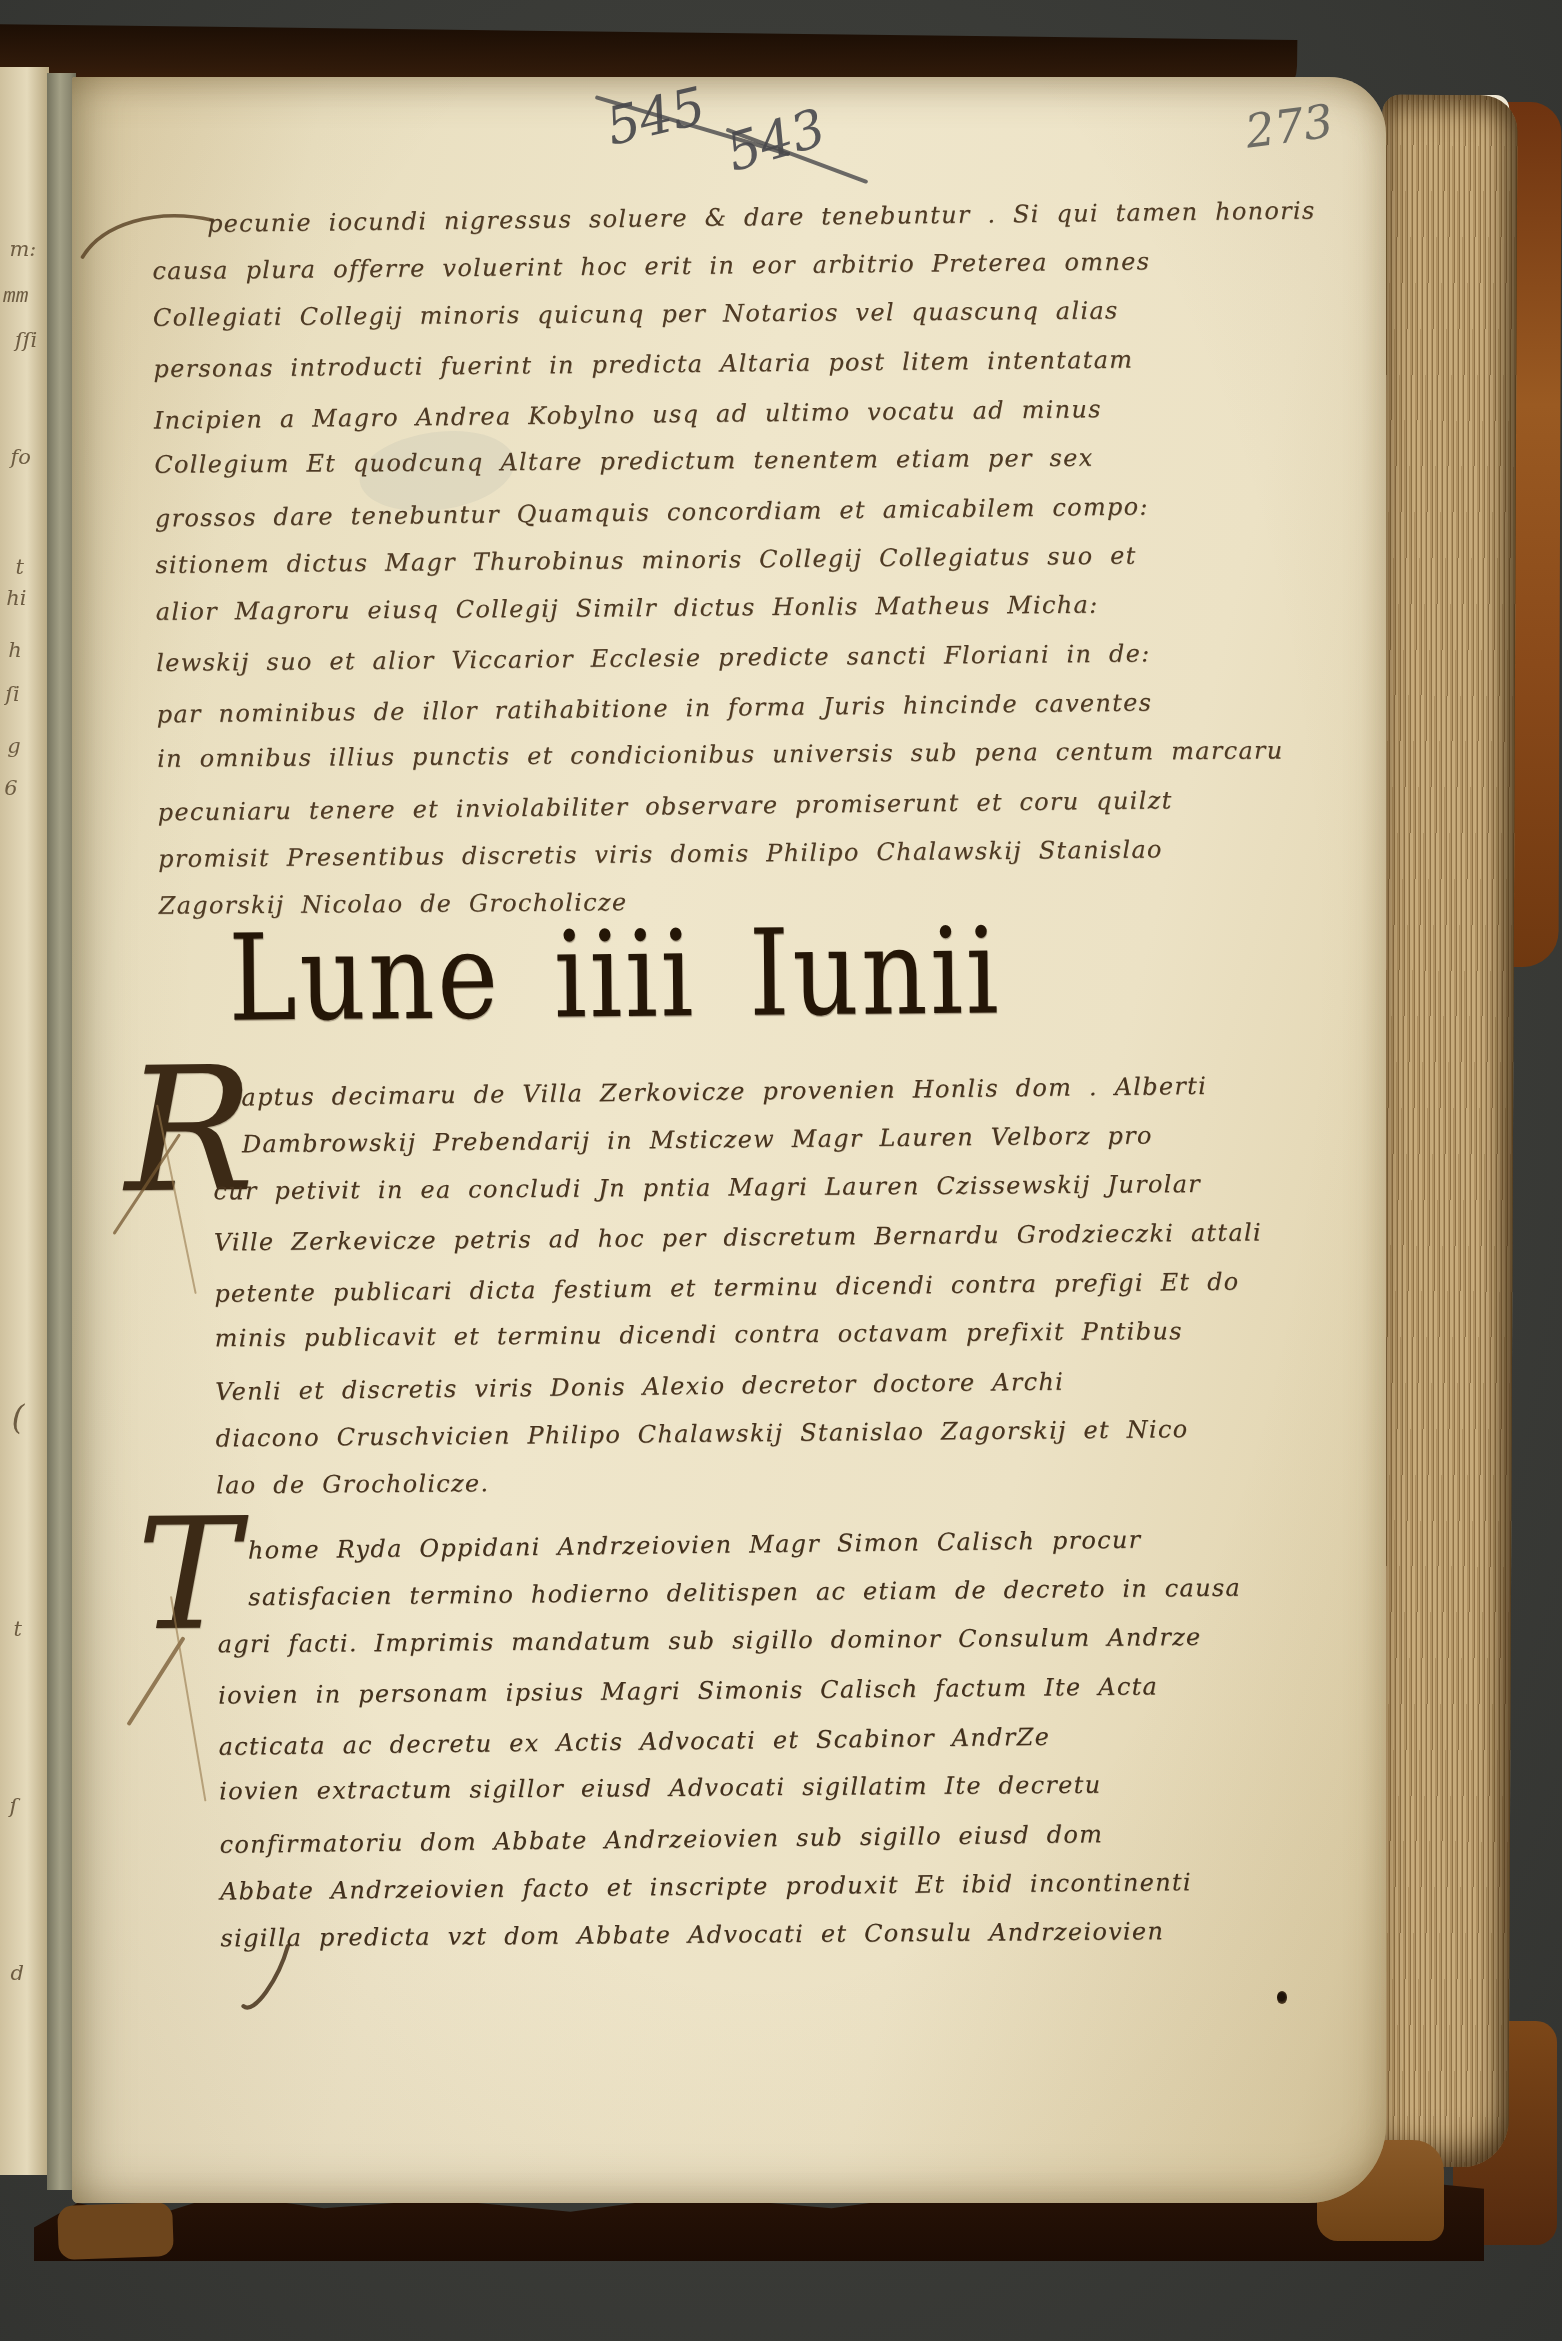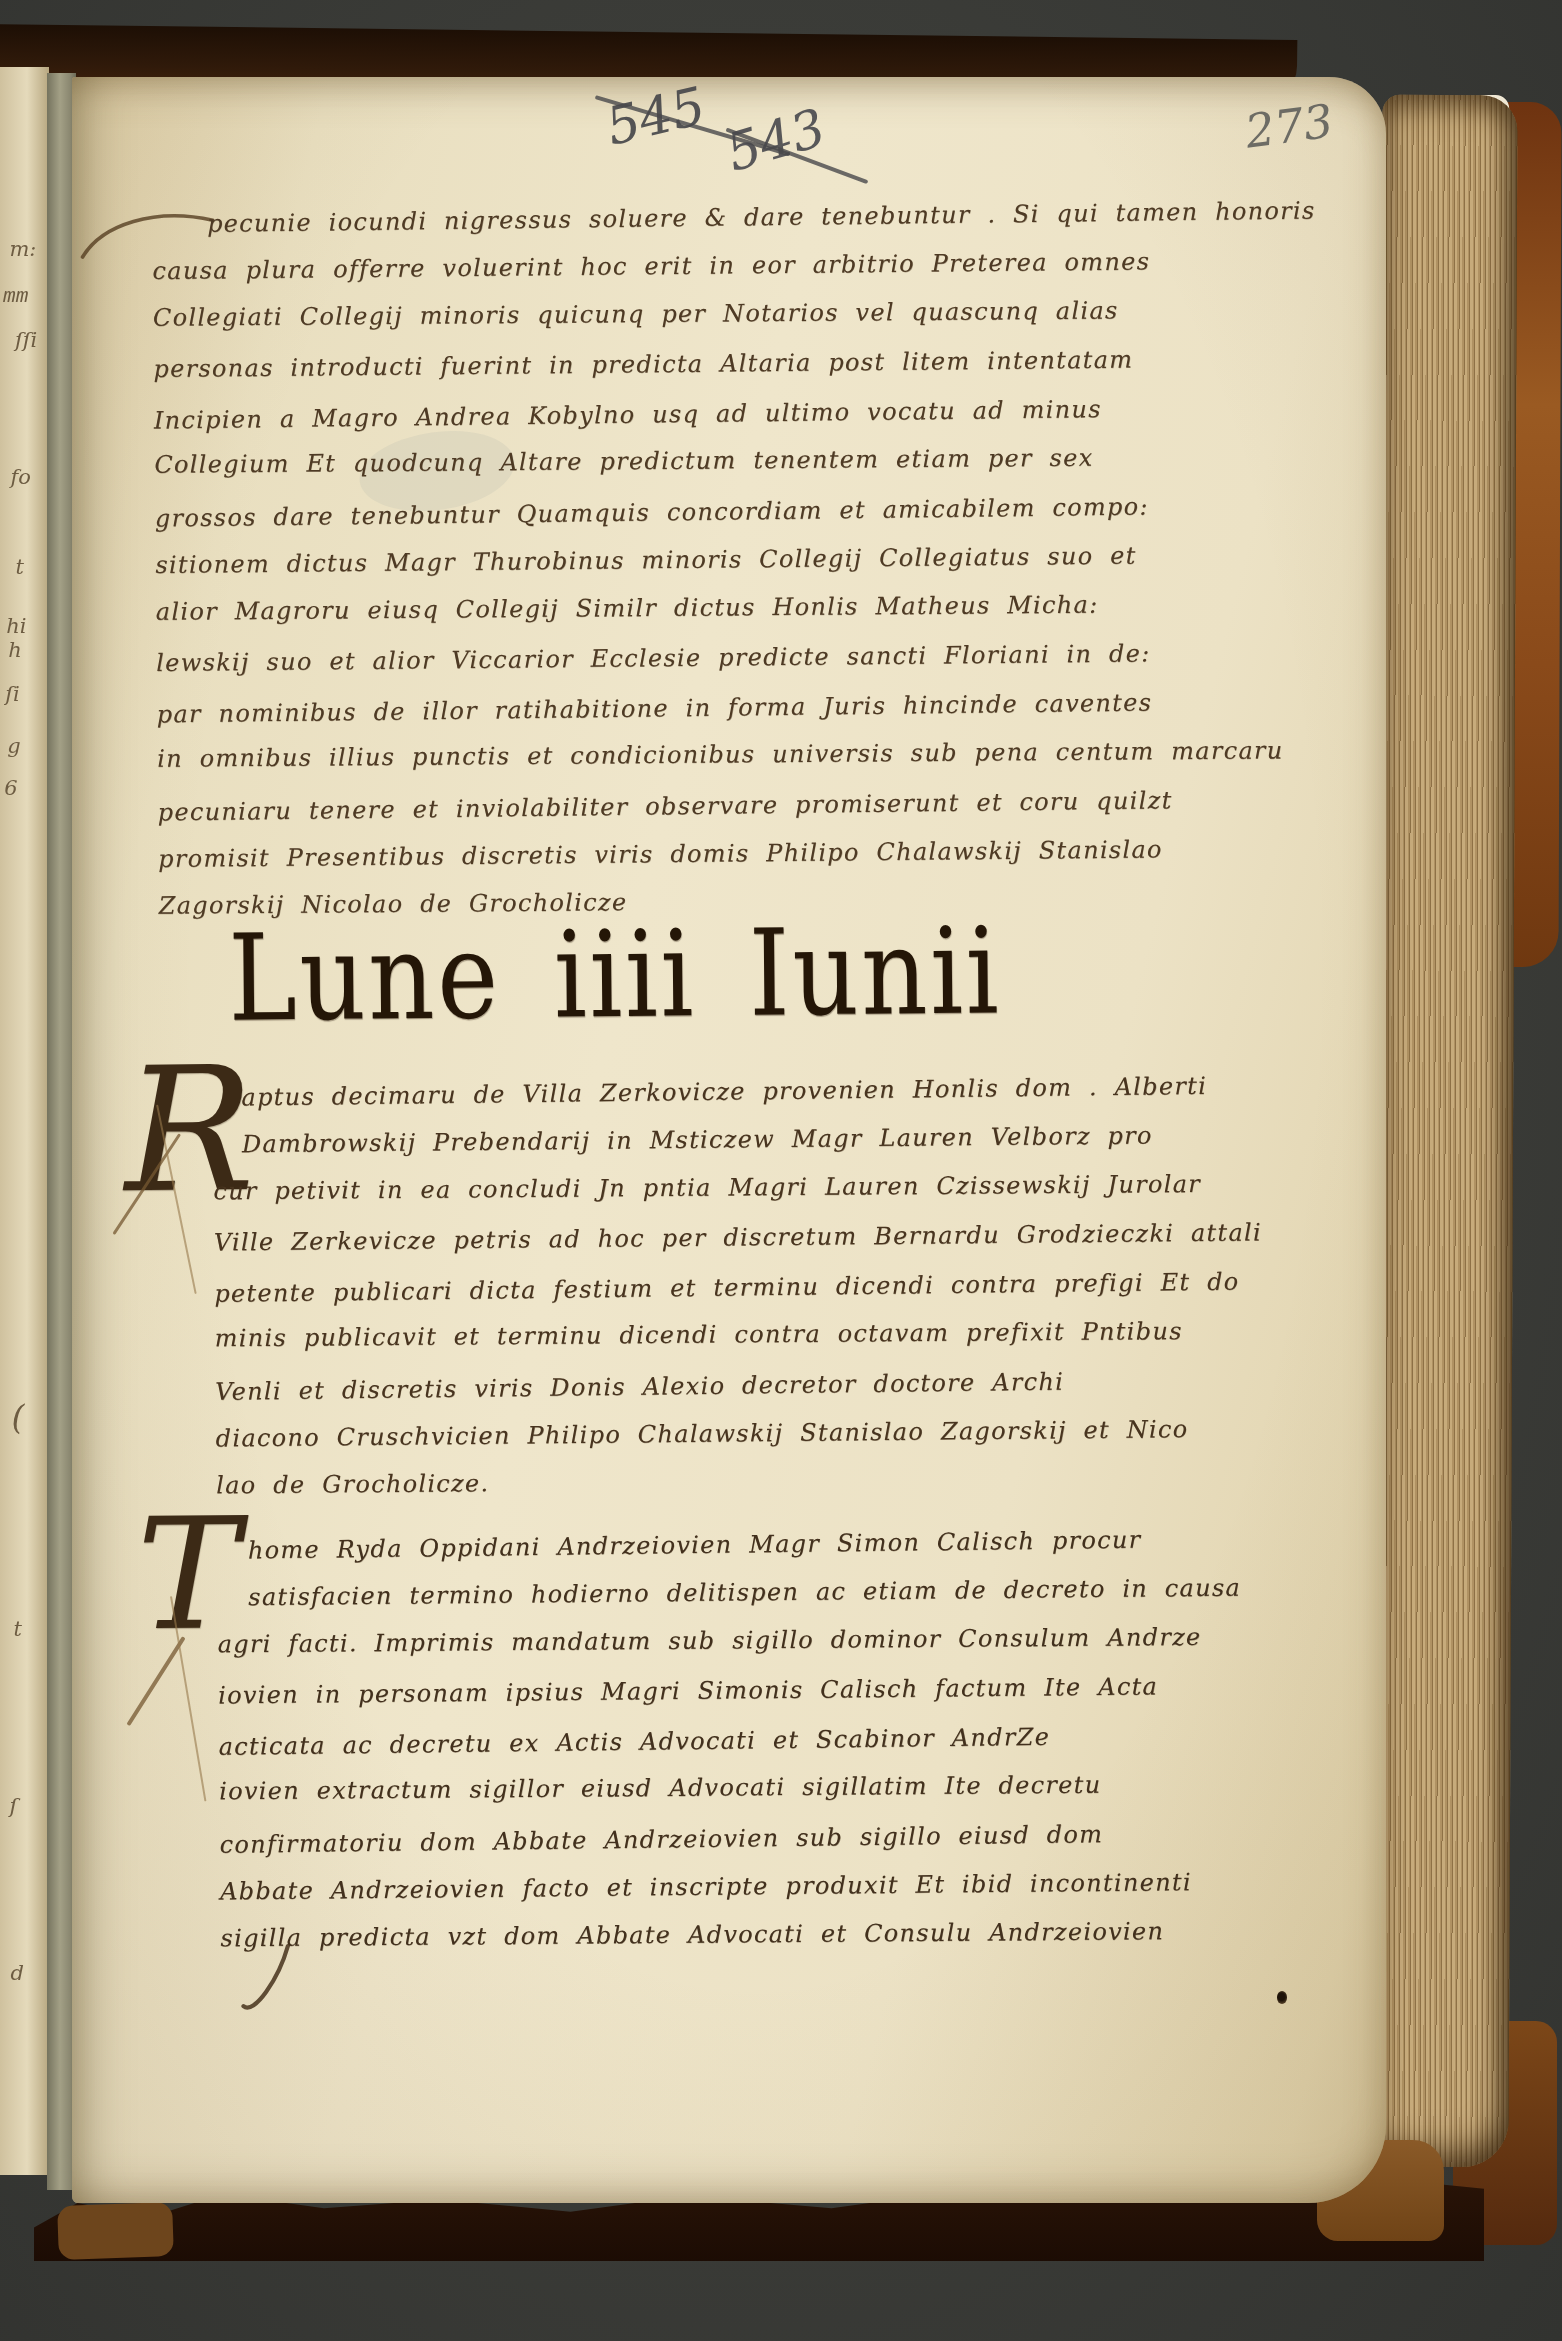--- a/index.html
+++ b/index.html
@@ -90,23 +90,23 @@
   .mark1-a{left:136px;top:1124px;width:3.1px;height:120px;transform:rotate(34deg);}
   .mark1-b{left:166px;top:1103px;width:1.6px;height:193px;transform:rotate(-11deg);background:rgba(150,120,75,.6);}
   .mark2-a{left:140px;top:1629px;width:3.6px;height:104px;transform:rotate(33deg);}
   .mark2-b{left:173px;top:1595px;width:1.6px;height:208px;transform:rotate(-9deg);background:rgba(150,120,75,.6);}
 
   
   .fragment{position:absolute;font:italic 21px/1 "DejaVu Serif",serif;color:#6d5c42;}
   .fragment:nth-child(1){left:9.4px;top:172px;}
   .fragment:nth-child(2){left:3.1px;top:219px;font-family:Liberation Mono, monospace;}
   .fragment:nth-child(3){left:15px;top:263px;}
-  .fragment:nth-child(4){left:10.4px;top:400px;}
+  .fragment:nth-child(4){left:10.4px;top:380px;}
   .fragment:nth-child(5){left:15.6px;top:490px;}
-  .fragment:nth-child(6){left:6.3px;top:521px;margin-top:28px;}
+  .fragment:nth-child(6){left:6.3px;top:521px;}
   .fragment:nth-child(7){left:8.3px;top:573px;}
   .fragment:nth-child(8){left:5.2px;top:617px;}
   .fragment:nth-child(9){left:7.3px;top:669px;}
   .fragment:nth-child(10){left:4.2px;top:711px;}
   .fragment:nth-child(11){left:11.5px;top:1334px;font-size:33px;}
   .fragment:nth-child(12){left:13.5px;top:1552px;}
   .fragment:nth-child(13){left:9.4px;top:1729px;}
   .fragment:nth-child(14){left:10.4px;top:1896px;}
 
   .flourish-svg{position:absolute;}

